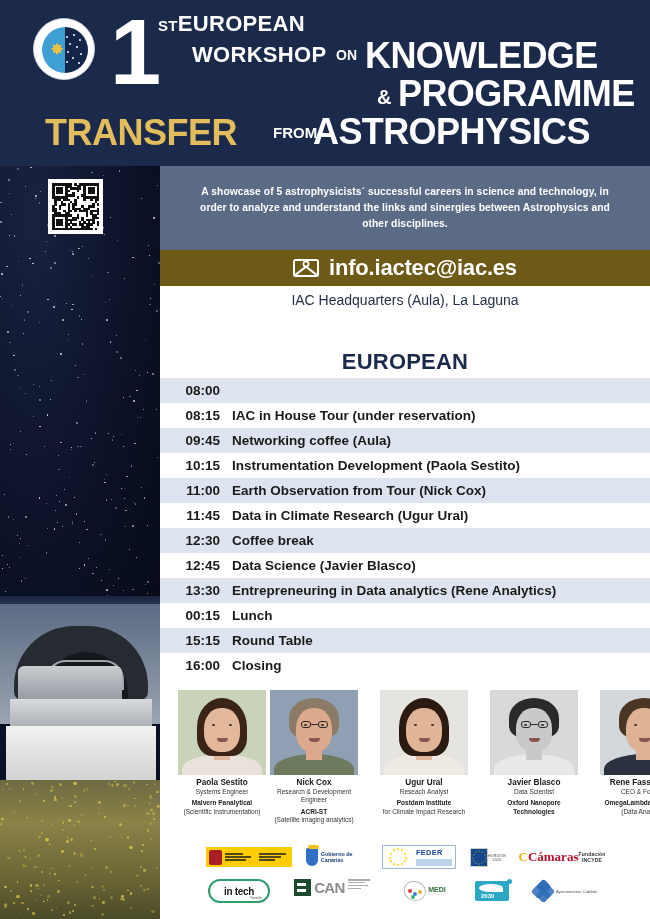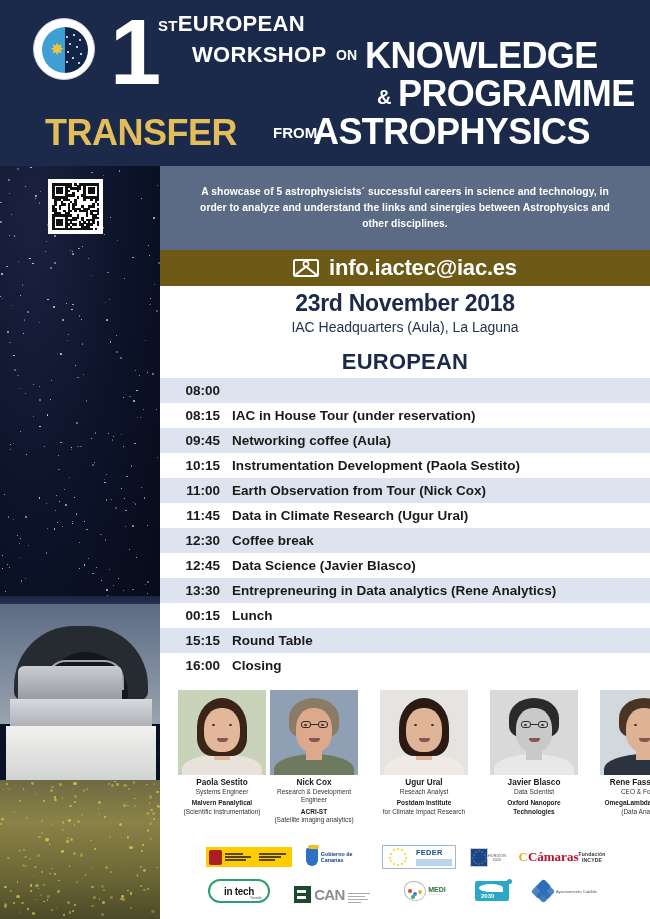--- a/index.html
+++ b/index.html
@@ -207,21 +207,21 @@
 
   .lg-camaras { width:84px; height:24px; text-align:center; }
   .lg-camaras .t { font-size:13px; font-weight:bold; color:#b8112e; font-family:"Liberation Serif", serif; line-height:14px; }
   .lg-camaras .t b { color:#e8b21a; }
   .lg-camaras .s { font-size:5px; font-weight:bold; color:#333; letter-spacing:.2px; }
 
   .lg-intech { width:62px; height:24px; border-radius:12px; border:2.5px solid #2e9e6f; display:flex; align-items:center; justify-content:center; gap:2px; background:#fff; position:relative; }
   .lg-intech .t { font-size:10px; font-weight:bold; color:#1a1a1a; letter-spacing:-.3px; }
   .lg-intech .sub { position:absolute; right:6px; bottom:1px; font-size:3.4px; color:#555; }
 
-  .lg-can { width:96px; height:24px; display:flex; align-items:flex-end; gap:3px; }
+  .lg-can { width:96px; height:24px; display:flex; align-items:flex-start; gap:3px; }
   .lg-can .mark { width:17px; height:17px; background:#1d4a2e; position:relative; }
   .lg-can .mark:before { content:""; position:absolute; left:3px; top:4px; width:9px; height:2.5px; background:#fff; }
   .lg-can .mark:after { content:""; position:absolute; left:3px; top:10px; width:9px; height:2.5px; background:#fff; }
   .lg-can .t { font-size:15px; font-weight:bold; color:#8a8d8f; letter-spacing:-.6px; }
   .lg-can .bars { display:flex; flex-direction:column; gap:1.4px; width:22px; }
   .lg-can .bars i { height:1.5px; background:#a8abad; display:block; }
 
   .lg-medi { width:62px; height:26px; display:flex; align-items:center; gap:2px; }
   .lg-medi .blob { width:22px; height:20px; background:#fff; border:1px solid #bbb; border-radius:40% 55% 45% 50%; position:relative; }
   .lg-medi .blob i { position:absolute; width:4px; height:4px; border-radius:50%; }
@@ -955,21 +955,20 @@
       <svg width="26" height="18" viewBox="0 0 26 18">
         <rect x="1" y="1" width="24" height="16" rx="1.5" fill="none" stroke="#ffffff" stroke-width="2"></rect>
         <path d="M1.8 16.4 L13 7.6 L24.2 16.4" fill="none" stroke="#ffffff" stroke-width="2"></path>
         <circle cx="13" cy="5" r="2.6" fill="none" stroke="#ffffff" stroke-width="1.6"></circle>
       </svg>
     </span>
     <span class="email-text">info.iactec@iac.es</span>
   </div>
 
   <div class="date-block">
-    <div class="date-main">23rd November 2018</div>
     <div class="date-sub">IAC Headquarters (Aula), La Laguna</div>
   </div>
 
   <div class="prog-title">EUROPEAN</div>
   <div class="prog-list" id="prog-list">
       <div class="prog-row alt">
         <div class="prog-time">08:00</div>
       </div>
       <div class="prog-row">
         <div class="prog-time">08:15</div>

